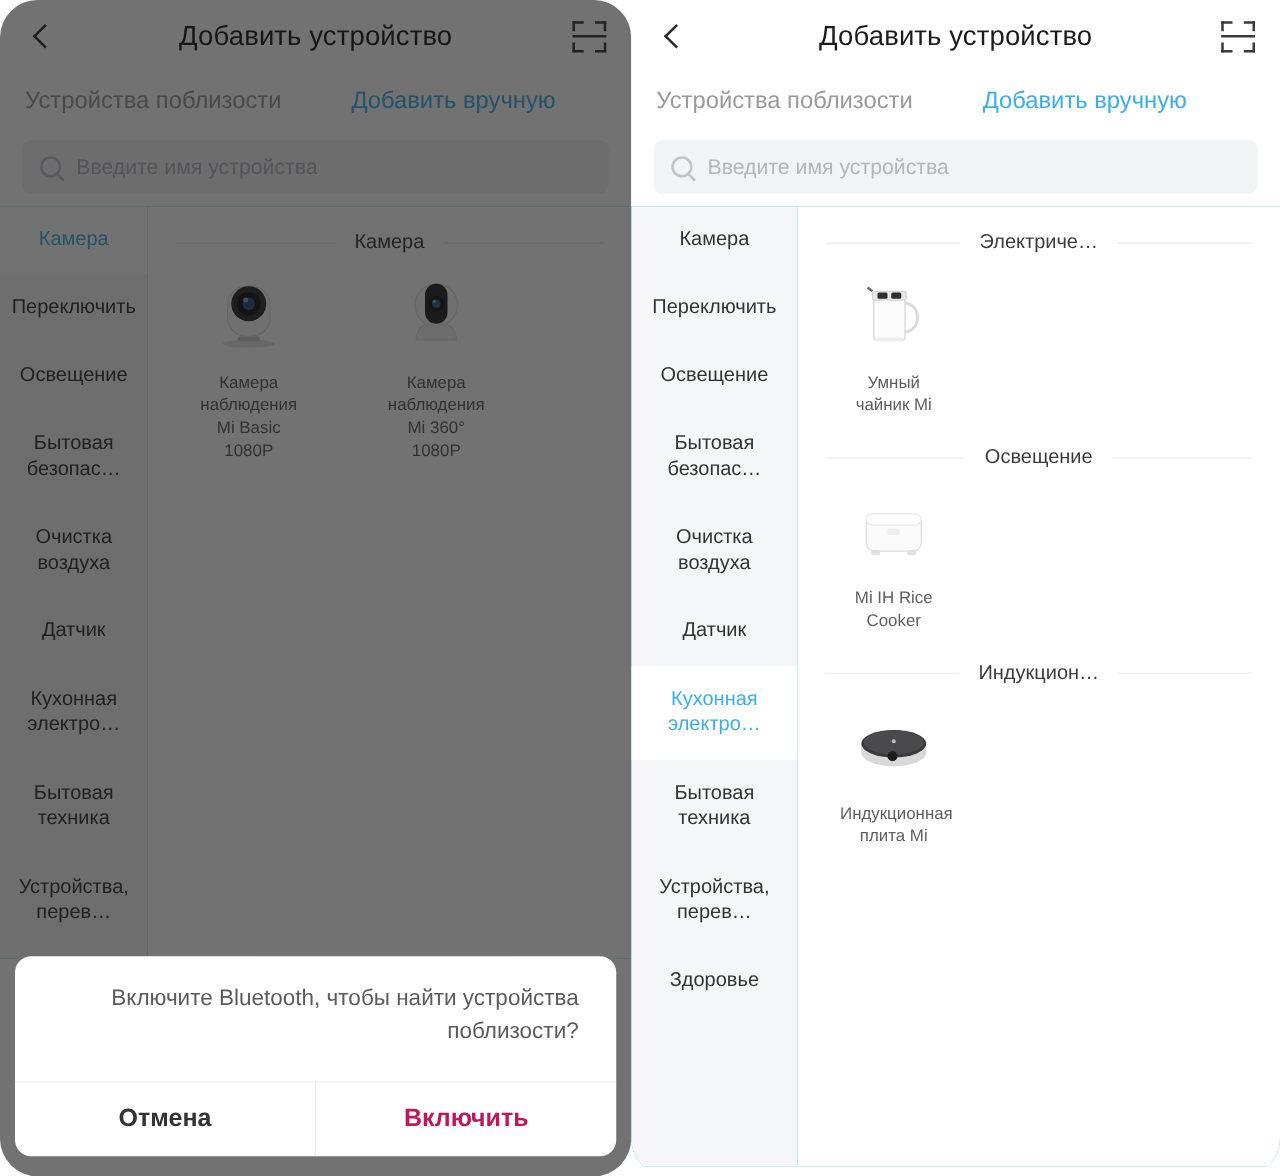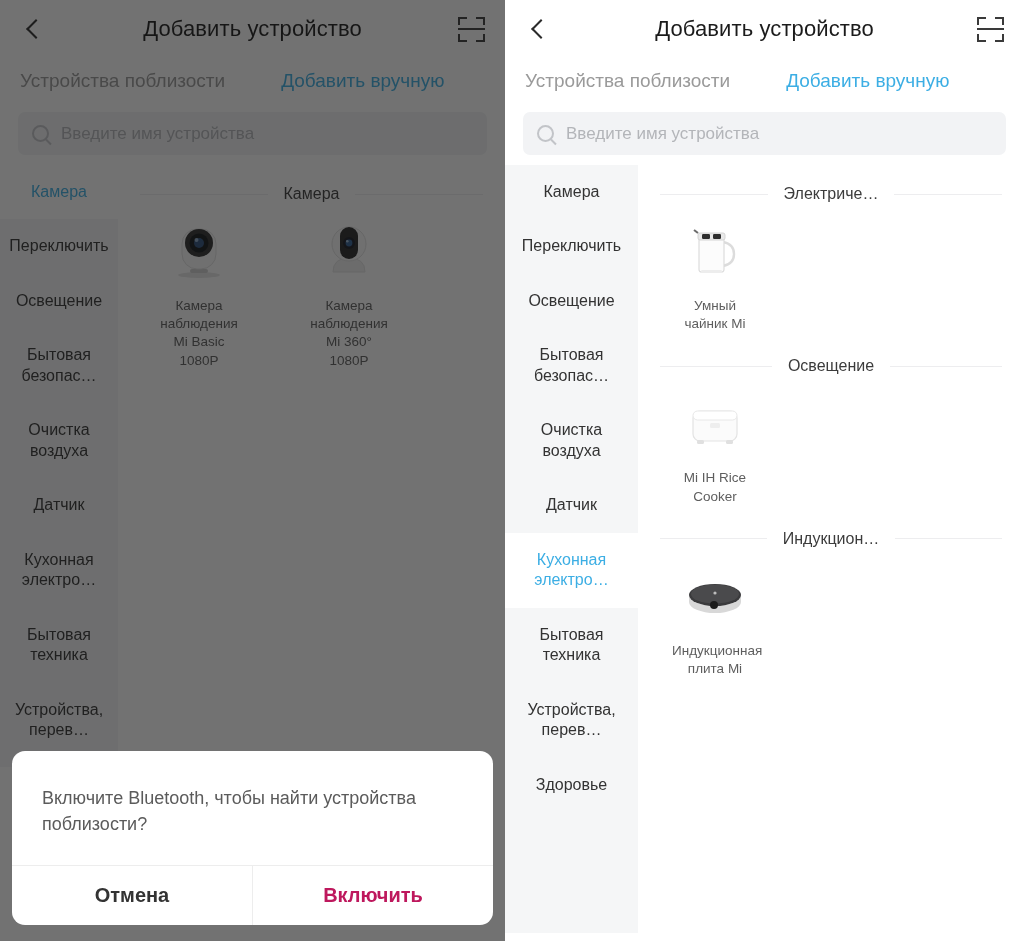--- a/index.html
+++ b/index.html
@@ -9,20 +9,21 @@
     font-family: "Liberation Sans", "DejaVu Sans", sans-serif;
     overflow: hidden;
   }
   .screens { display: flex; width: 1024px; height: 941px; }
 
   .phone {
     position: relative;
     width: 505px; height: 941px;
     background: #ffffff;
     overflow: hidden;
+    border-radius: 30px;
   }
   .phone.right { width: 519px; }
 
   .gap { width: 0px; height: 941px; background: #ffffff; }
 
   
   .appbar {
     height: 58px;
     display: flex; align-items: center;
     padding: 0 20px;
@@ -196,24 +197,24 @@
   .dialog {
     position: absolute;
     left: 12px; right: 12px;
     bottom: 16px;
     background: #ffffff;
     border-radius: 13px;
     z-index: 50;
     overflow: hidden;
   }
   .dialog-msg {
-    padding: 34px 30px 28px 30px;
+    padding: 20px 30px 28px 30px;
     font-size: 18px;
     color: #5b5b5b;
-    text-align: left;
+    text-align: right;
     line-height: 1.45;
   }
   .dialog-actions {
     display: flex;
     border-top: 1px solid #ededed;
   }
   .dlg-btn {
     flex: 1 1 0;
     text-align: center;
     padding: 18px 0;

